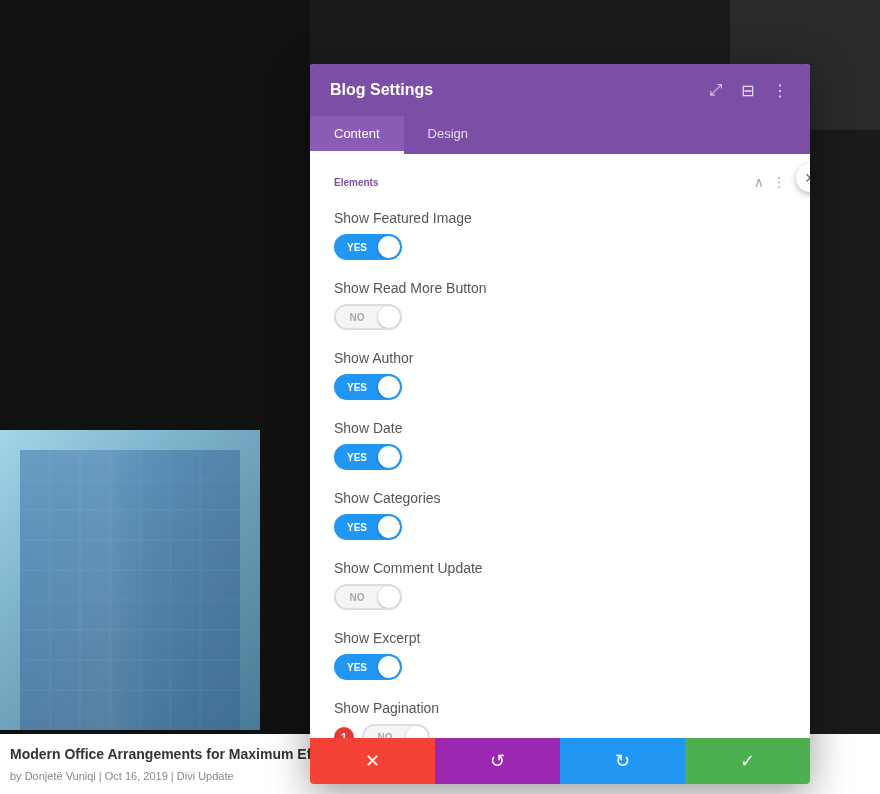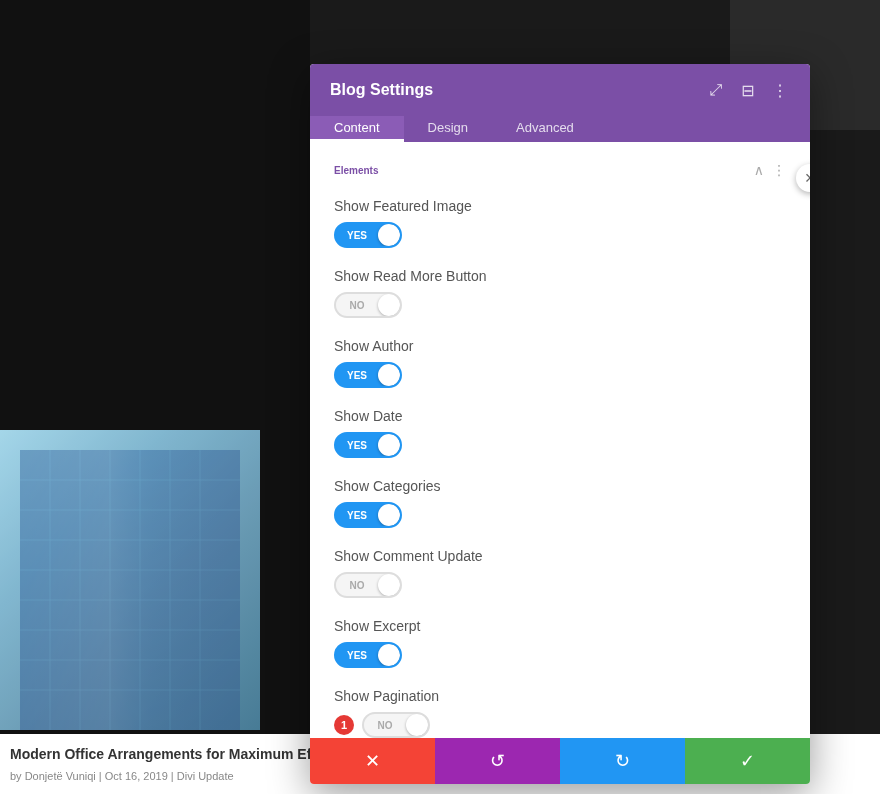--- a/index.html
+++ b/index.html
@@ -107,21 +107,21 @@
       justify-content: center;
     }
 
     
     .panel-tabs {
       background: #7b4fa6;
       display: flex;
       flex-shrink: 0;
     }
     .tab {
-      padding: 4px 24px;
+      padding: 10px 24px;
       color: rgba(255,255,255,0.8);
       font-size: 13px;
       cursor: pointer;
       border-bottom: 3px solid transparent;
       transition: all 0.2s;
     }
     .tab.active {
       background: #8b5cb6;
       color: #fff;
       border-bottom: 3px solid #fff;
@@ -350,21 +350,20 @@
     <div class="panel-header-icons">
       <span class="header-icon">⤢</span>
       <span class="header-icon">⊟</span>
       <span class="header-icon">⋮</span>
     </div>
   </div>
 
   <div class="panel-tabs">
     <div class="tab active">Content</div>
     <div class="tab">Design</div>
-    <div class="tab">Advanced</div>
   </div>
 
   <div class="panel-body">
     <div class="section">
 
       <div class="section-header">
         <span class="section-title">Elements</span>
         <div class="section-header-icons">
           <span class="section-icon">∧</span>
           <span class="section-icon">⋮</span>

